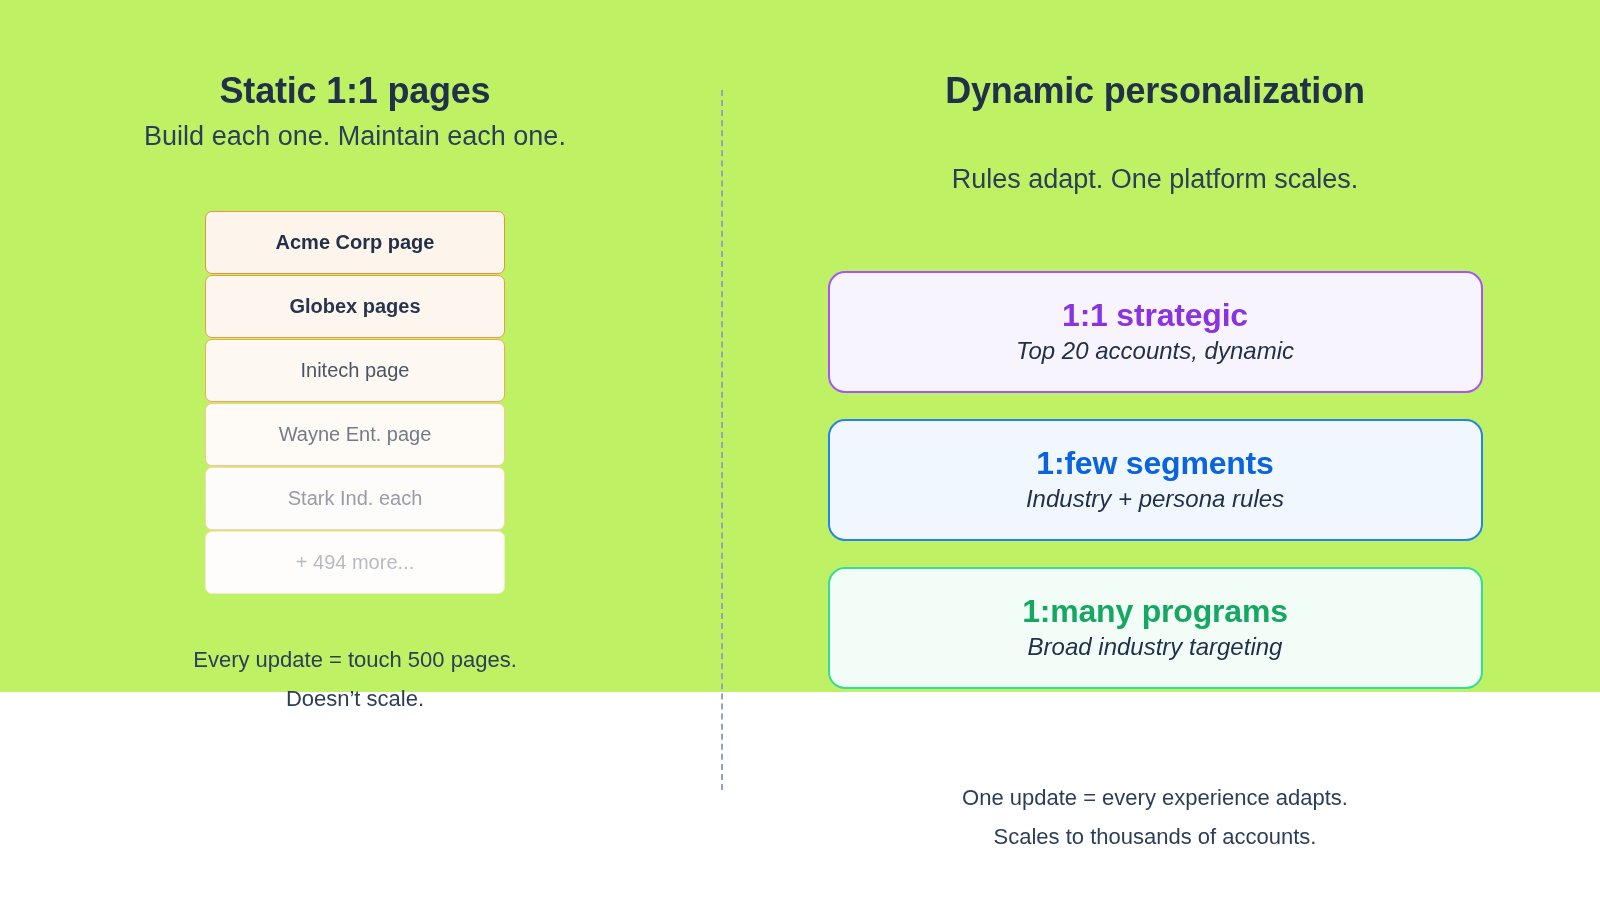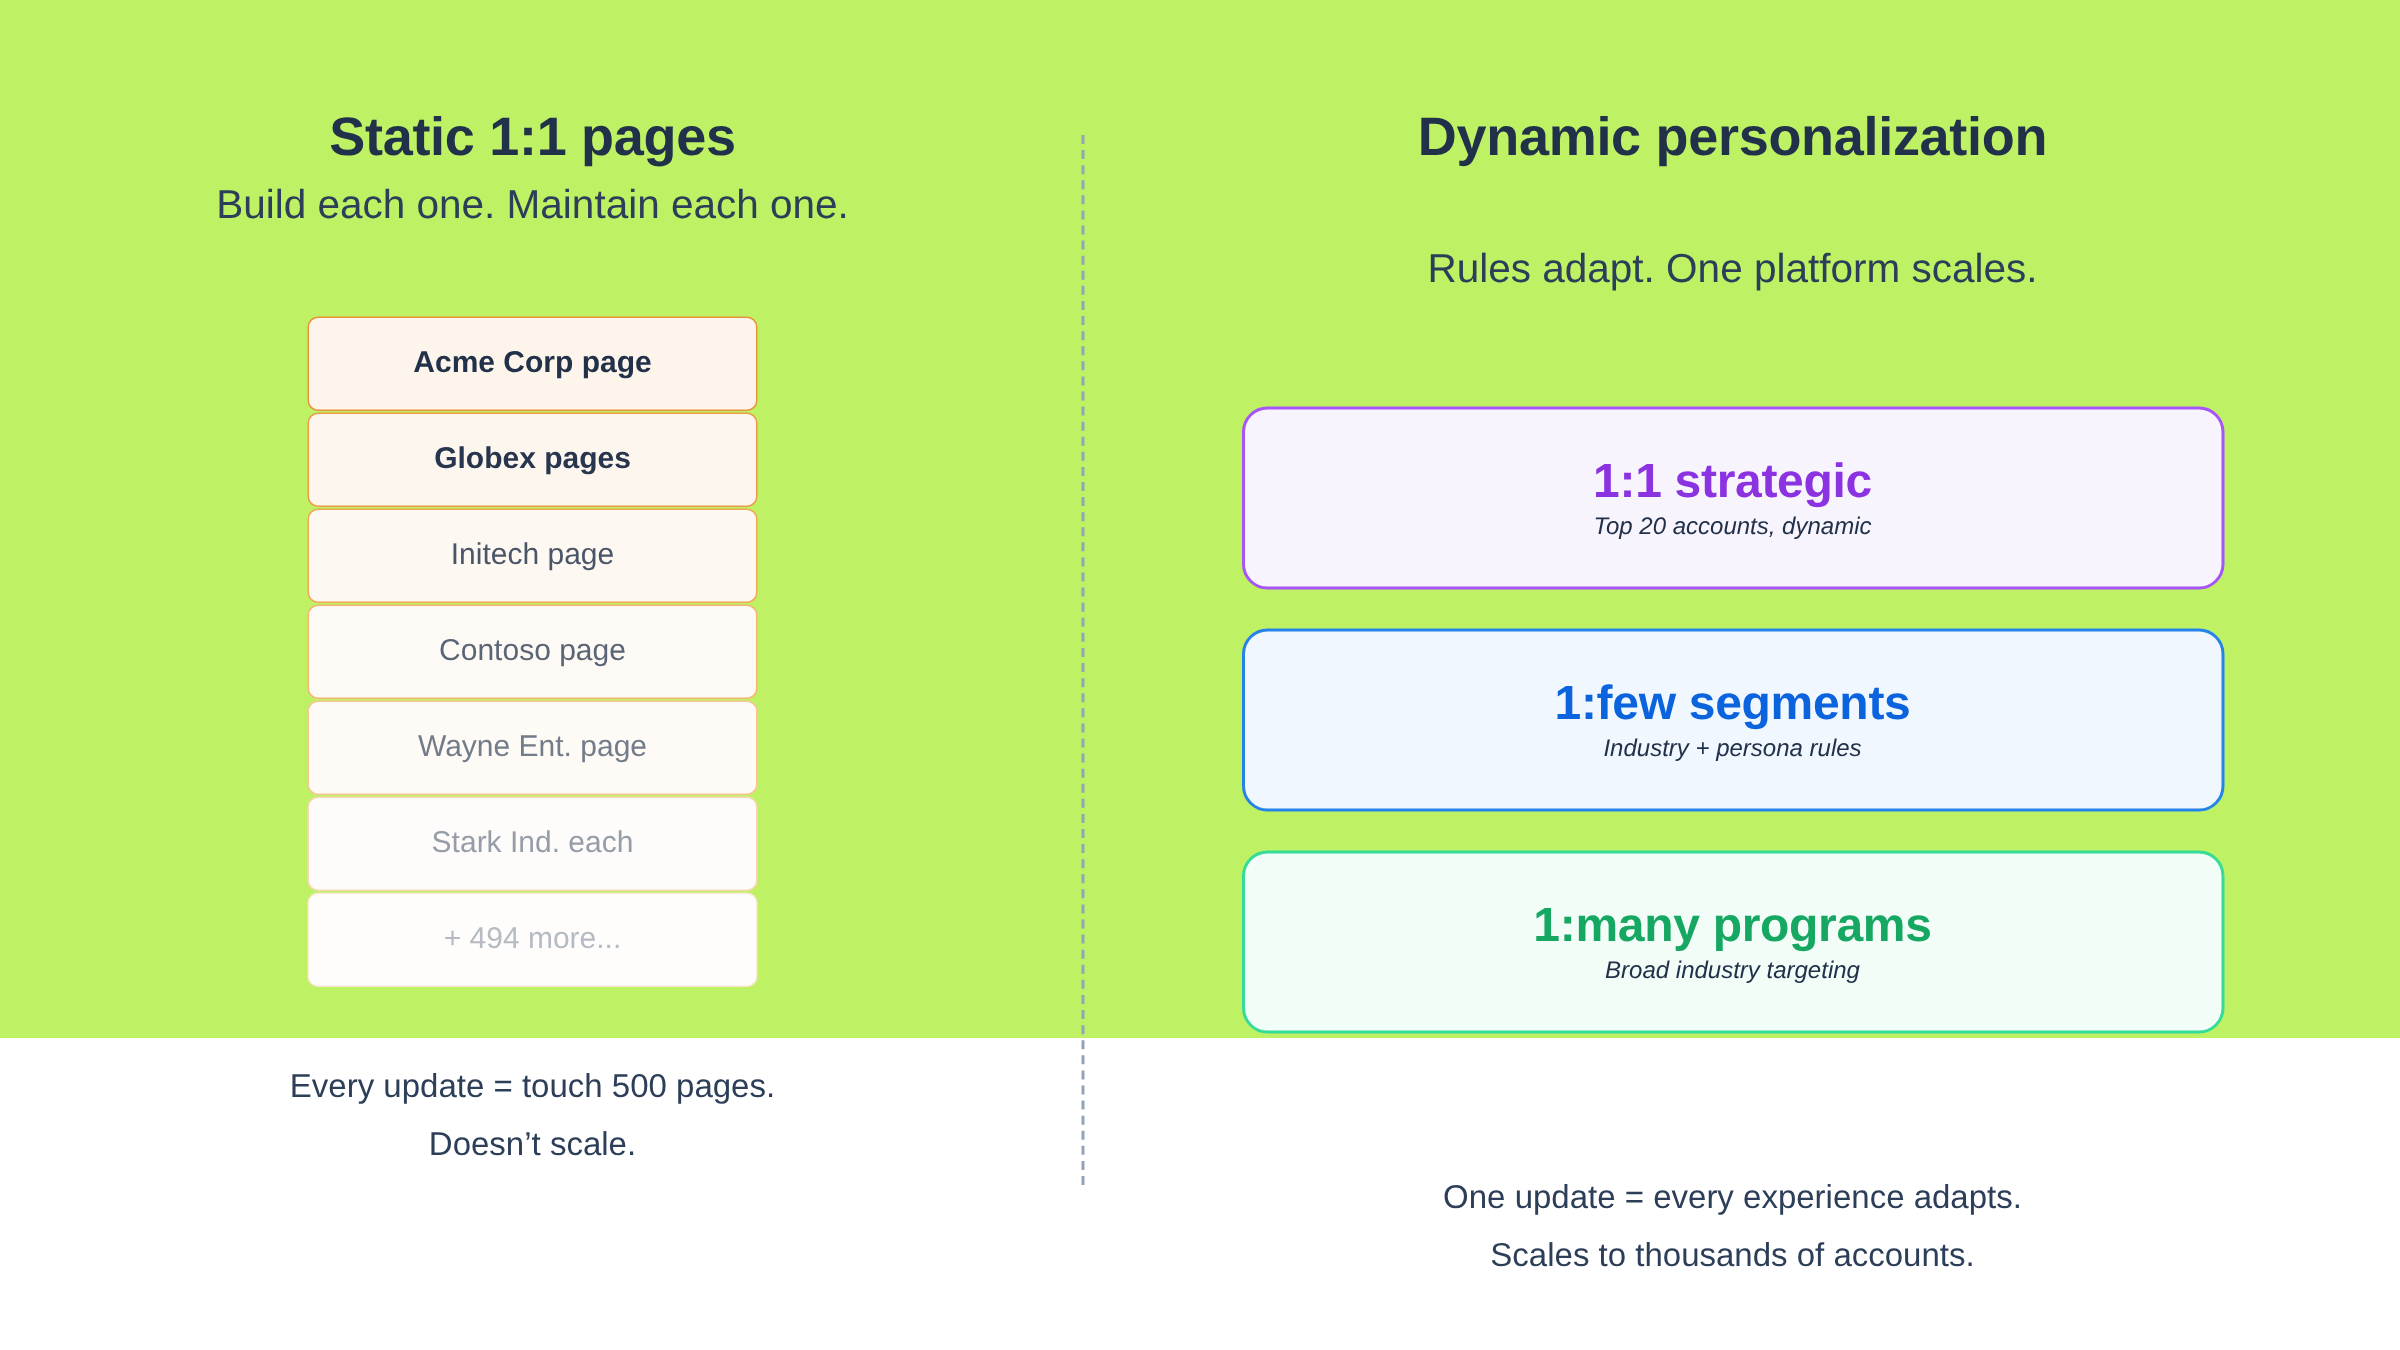--- a/index.html
+++ b/index.html
@@ -117,21 +117,21 @@
     justify-content: center;
   }
   .tier-title {
     font-size: 32px;
     font-weight: bold;
     line-height: 1.12;
     letter-spacing: -0.2px;
   }
   .tier-sub {
     margin-top: 3px;
-    font-size: 16px;
+    font-size: 24px;
     font-style: italic;
     color: #22314A;
     line-height: 1.2;
   }
 
   .tier-card.purple { border-color:#A855F7; background:#F8F4FE; }
   .tier-card.purple .tier-title { color:#8B33E0; }
   .tier-card.blue   { border-color:#2684E8; background:#F0F7FE; }
   .tier-card.blue   .tier-title { color:#0B63DE; }
   .tier-card.green  { border-color:#34DC98; background:#F2FDF8; }
@@ -152,23 +152,20 @@
     <div class="page-stack">
       <div class="page-card f1">
         <span>Acme Corp page</span>
       </div>
       <div class="page-card f2">
         <span>Globex pages</span>
       </div>
       <div class="page-card f3">
         <span>Initech page</span>
       </div>
-      <div class="page-card f4">
-        <span>Contoso page</span>
-      </div>
       <div class="page-card f5">
         <span>Wayne Ent. page</span>
       </div>
       <div class="page-card f6">
         <span>Stark Ind. each</span>
       </div>
       <div class="page-card f7">
         <span>+ 494 more...</span>
       </div>
     </div>

